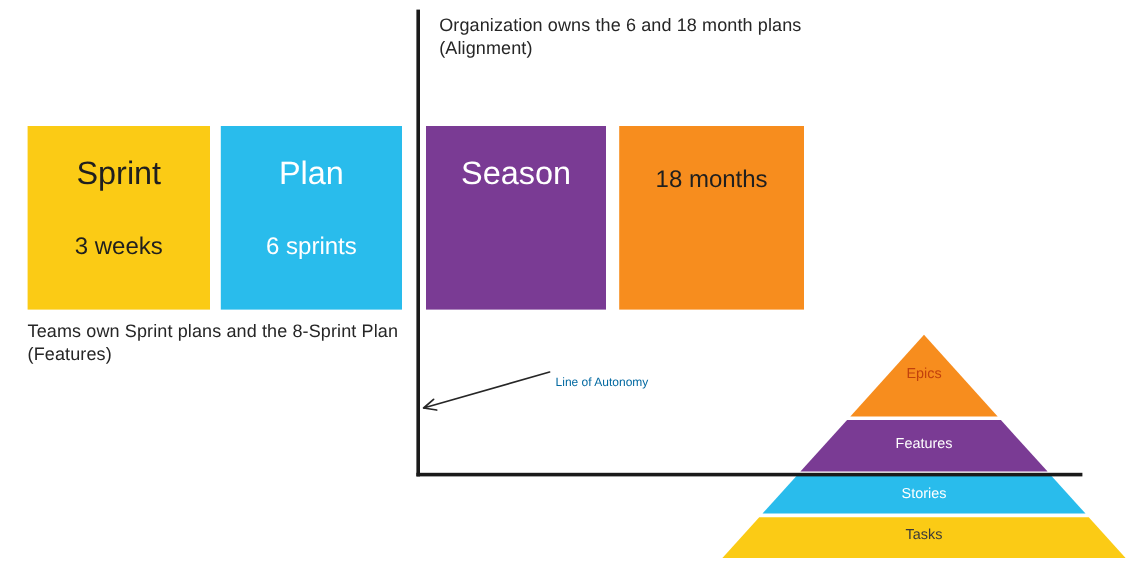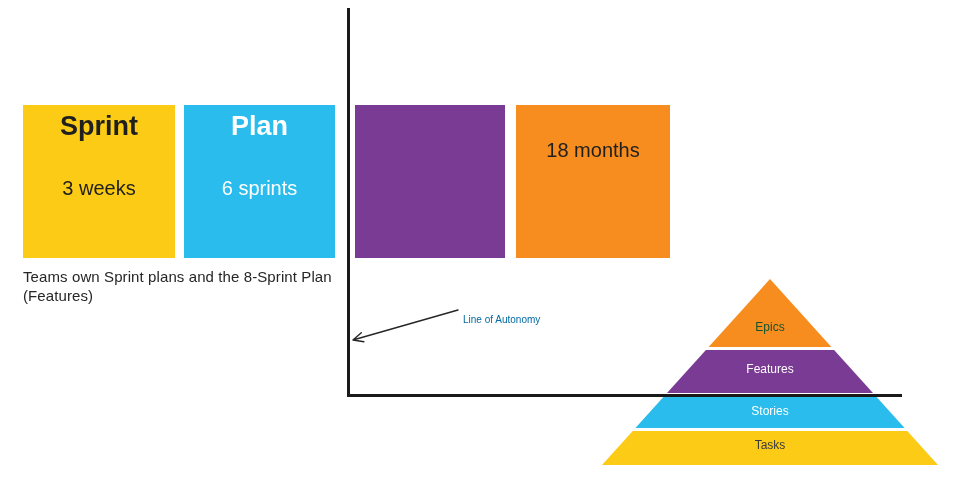--- a/index.html
+++ b/index.html
@@ -28,24 +28,24 @@
     position: absolute;
     top: 105px;
     width: 152px;
     height: 153px;
     display: flex;
     flex-direction: column;
     align-items: center;
     text-align: center;
   }
   .plan-box .box-title {
-    margin-top: 4px;
+    margin-top: 22px;
     font-size: 27px;
     line-height: 34px;
-    font-weight: 700;
+    font-weight: 400;
   }
   .plan-box .box-subtitle {
     margin-top: 32px;
     font-size: 20px;
     line-height: 26px;
     font-weight: 400;
   }
   
   .vline {
     position: absolute;
@@ -98,51 +98,56 @@
     line-height: 14px;
     white-space: nowrap;
     z-index: 5;
   }
 </style>
 </head>
 <body>
 
 <div class="slide">
 
+  <div class="annot" style="left:366px; top:12px; width:340px;">
+    <div>Organization owns the 6 and 18 month plans</div>
+    <div>(Alignment)</div>
+  </div>
 
   <div class="annot" style="left:23px; top:267px; width:340px;">
     <div>Teams own Sprint plans and the 8-Sprint Plan</div>
     <div>(Features)</div>
   </div>
 
   <div class="plan-box" style="left: 23px; background-color: rgb(251, 203, 21); color: rgb(31, 31, 31);">
     <div class="box-title">Sprint</div>
     <div class="box-subtitle">3 weeks</div>
   </div>
 
   <div class="plan-box" style="left: 184px; width: 151px; background-color: rgb(41, 188, 236); color: rgb(255, 255, 255);">
     <div class="box-title">Plan</div>
     <div class="box-subtitle">6 sprints</div>
   </div>
 
   <div class="plan-box" style="left: 355px; width: 150px; background-color: rgb(122, 59, 148); color: rgb(255, 255, 255);">
+    <div class="box-title">Season</div>
   </div>
 
   <div class="plan-box" style="left: 516px; width: 154px; background-color: rgb(247, 141, 30); color: rgb(31, 31, 31);">
     <div class="box-subtitle">18 months</div>
   </div>
 
   <svg class="pyramid-svg" viewBox="0 0 954 480">
     <polygon points="770,279 708.6,347 831.4,347" fill="#F78D1E"></polygon>
     <polygon points="705.9,350 834.1,350 873,393 667,393" fill="#7A3B94"></polygon>
     <polygon points="664.3,396 875.7,396 904.6,428 635.4,428" fill="#29BCEC"></polygon>
     <polygon points="632.7,431 907.3,431 938,465 602,465" fill="#FBCB15"></polygon>
   </svg>
 
-  <div class="pyr-label" style="top: 320px; color: #14532d;">Epics</div>
+  <div class="pyr-label" style="top: 304px; color: #c2410c;">Epics</div>
   <div class="pyr-label" style="top: 362px; color: rgb(255, 255, 255);">Features</div>
   <div class="pyr-label" style="top: 404px; color: rgb(255, 255, 255);">Stories</div>
   <div class="pyr-label" style="top: 438px; color: rgb(58, 58, 58);">Tasks</div>
 
   <div class="vline"></div>
   <div class="hline"></div>
 
   <div class="loa-label">Line of Autonomy</div>
 
   <svg class="arrow-svg" viewBox="0 0 954 480">

